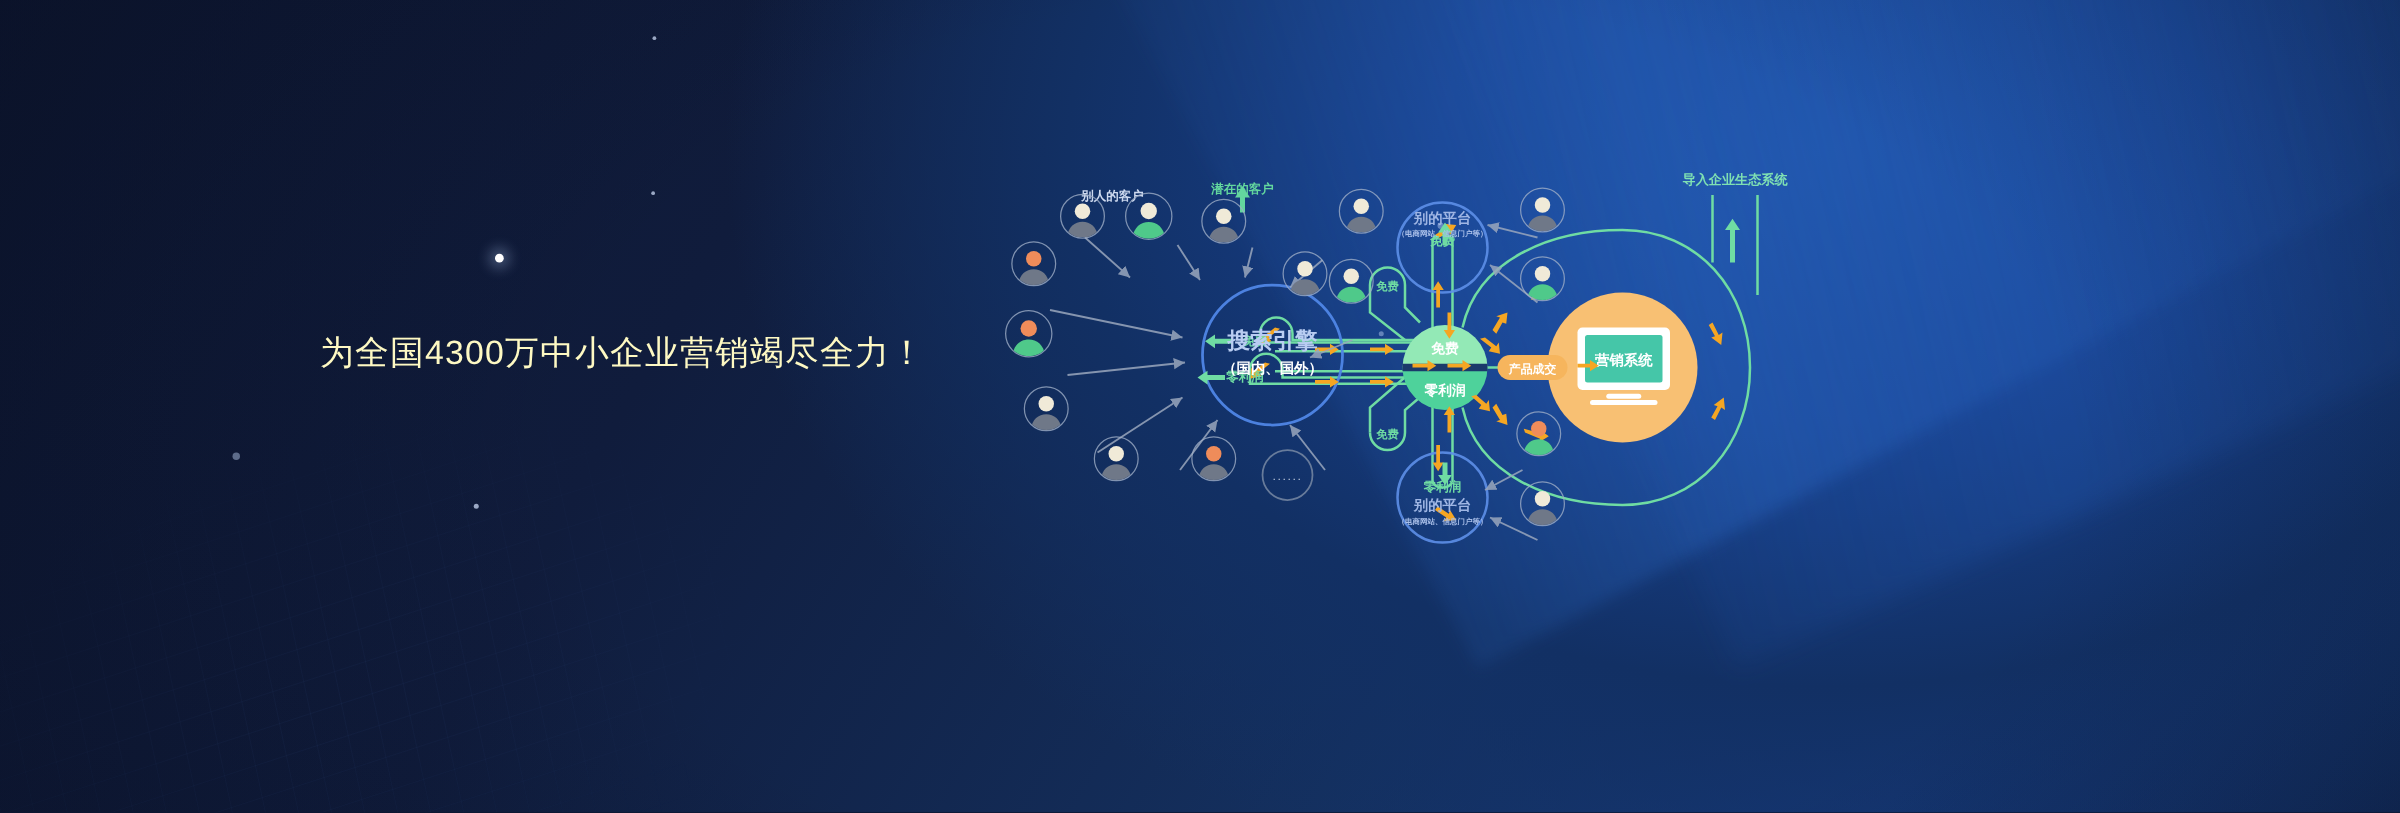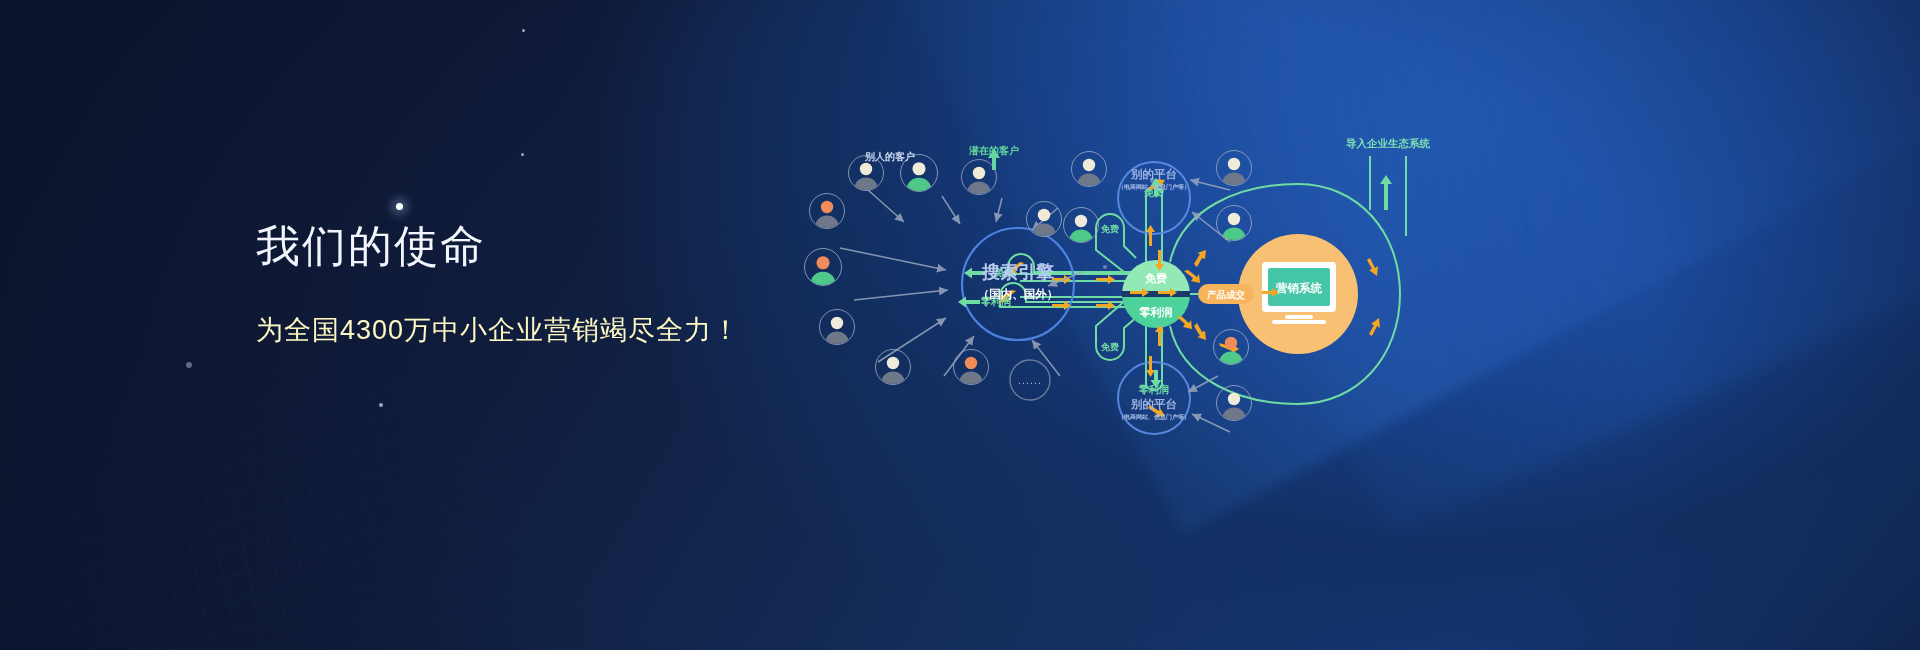--- a/index.html
+++ b/index.html
@@ -109,21 +109,20 @@
 
   <div class="spark dim" style="left:522px;top:29px;width:3px;height:3px;"></div>
   <div class="spark dim" style="left:521px;top:153px;width:3px;height:3px;"></div>
   <div class="spark glow" style="left:396px;top:203px;width:7px;height:7px;"></div>
   <div class="spark faint" style="left:186px;top:362px;width:6px;height:6px;"></div>
   <div class="spark dim" style="left:379px;top:403px;width:4px;height:4px;"></div>
   <div class="spark faint" style="left:1150px;top:178px;width:5px;height:5px;"></div>
   <div class="spark faint" style="left:1103px;top:265px;width:4px;height:4px;"></div>
 
   <div class="copy">
-    <h1>我们的使命</h1>
     <p>为全国4300万中小企业营销竭尽全力！</p>
   </div>
 
   <div id="diagram">
   <svg width="660" height="330" viewBox="0 0 660 330" xmlns="http://www.w3.org/2000/svg">
     <defs>
       <marker id="agray" markerWidth="8" markerHeight="8" refX="6" refY="3" orient="auto">
         <path d="M0,0 L6,3 L0,6 z" fill="#9aa7bd"></path>
       </marker>
       <marker id="agreen" markerWidth="8" markerHeight="8" refX="6" refY="3" orient="auto">

